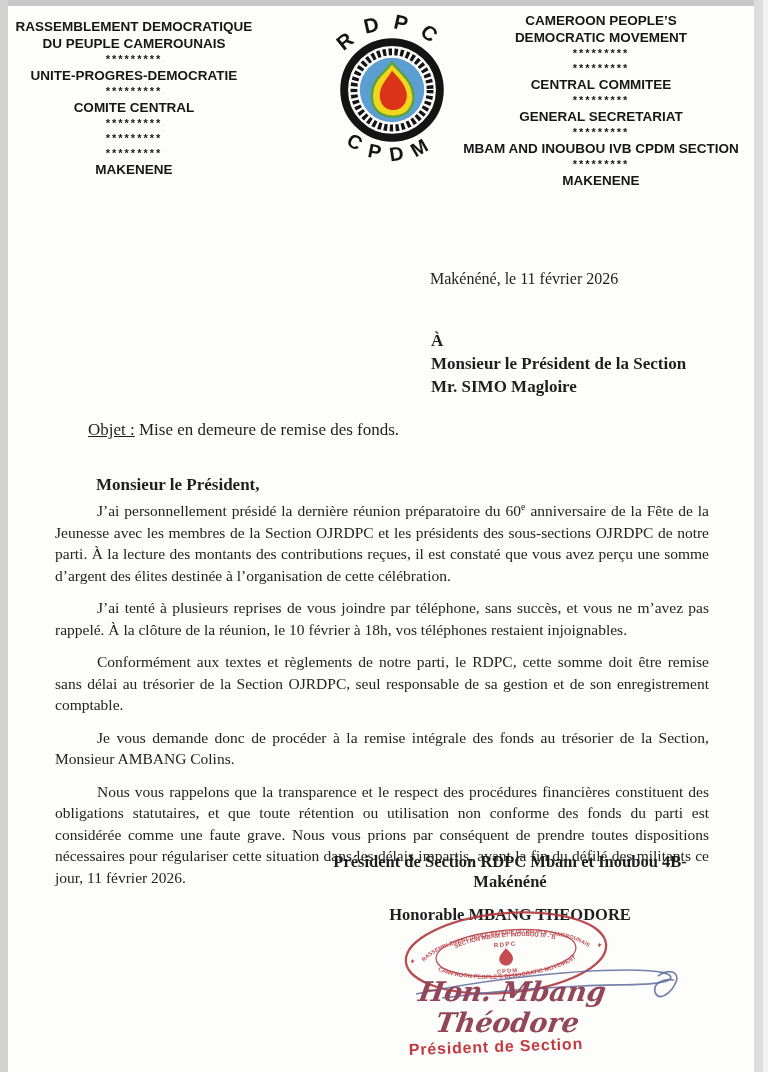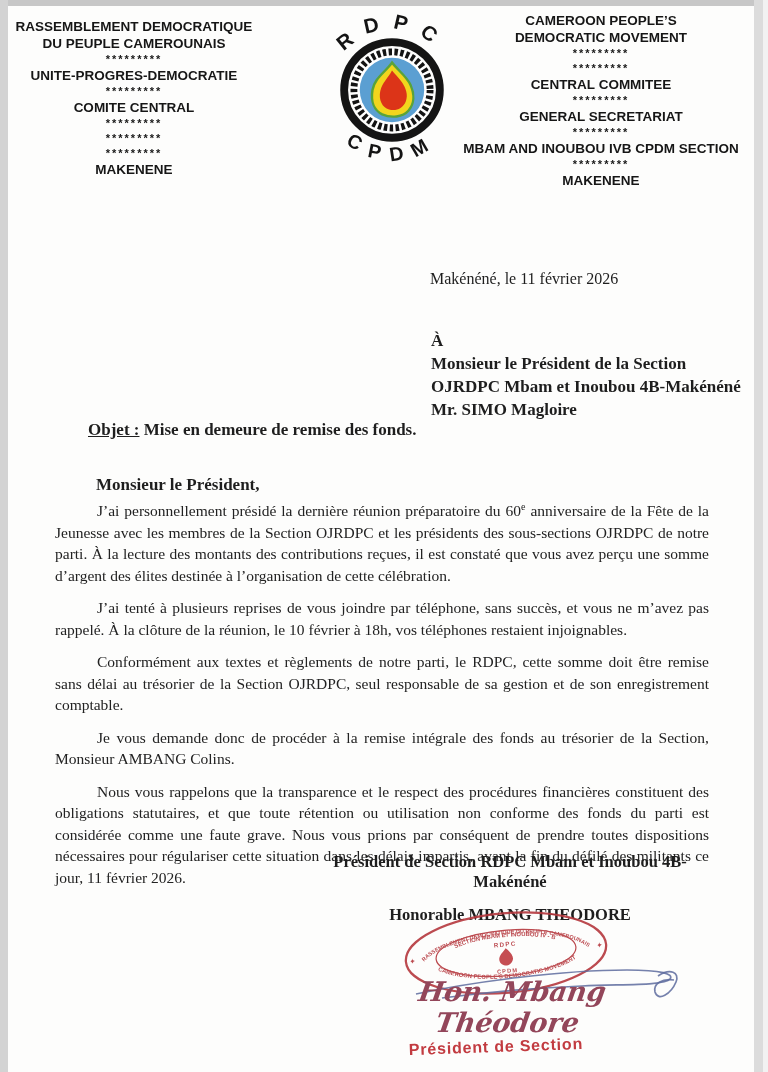--- a/index.html
+++ b/index.html
@@ -18,21 +18,21 @@
   .lh-right { left:455px; top:12px; width:292px; }
   .lh-sep { font-size:11px; letter-spacing:2px; line-height:15px; }
   .lh-narrow { max-width:190px; margin:0 auto; }
 
   .logo { position:absolute; left:317px; top:4px; width:150px; height:166px; }
 
   
   .dateline { position:absolute; left:430px; top:270px; font-size:16px; }
   .addressee { position:absolute; left:431px; top:329px; font-weight:bold; font-size:17px; line-height:23px; }
 
-  .objet { position:absolute; left:88px; top:420px; font-weight:bold; font-size:17px; }
+  .objet { position:absolute; left:88px; top:420px; font-weight:normal; font-size:17px; }
   .objet .u { text-decoration:underline; }
   .salutation { position:absolute; left:96px; top:475px; font-weight:bold; font-size:17px; }
 
   .body-text { position:absolute; left:55px; top:500px; width:668px; font-size:15.5px; line-height:21.5px;
                text-align:justify; color:#222; }
   .body-text p { margin:0 14px 11px 0; text-indent:42px; }
   .body-text sup { font-size:10px; vertical-align:super; line-height:0; }
 
   .sig-block { position:absolute; left:298px; top:852px; width:424px; text-align:center;
                font-weight:bold; font-size:16.5px; }
@@ -99,21 +99,20 @@
     <div>MBAM AND INOUBOU IVB CPDM SECTION</div>
     <div class="lh-sep">*********</div>
     <div>MAKENENE</div>
   </div>
 
   <div class="dateline">Makénéné, le 11 février 2026</div>
 
   <div class="addressee">
     <div>À</div>
     <div>Monsieur le Président de la Section</div>
-    <div>OJRDPC Mbam et Inoubou 4B-Makénéné</div>
     <div>Mr. SIMO Magloire</div>
   </div>
 
   <div class="objet"><span class="u">Objet :</span><span> Mise en demeure de remise des fonds.</span></div>
 
   <div class="salutation">Monsieur le Président,</div>
 
   <div class="body-text">
     <p><span>J’ai personnellement présidé la dernière réunion préparatoire du 60</span><sup>e</sup><span> anniversaire de la Fête de la Jeunesse avec les membres de la Section OJRDPC et les présidents des sous-sections OJRDPC de notre parti. À la lecture des montants des contributions reçues, il est constaté que vous avez perçu une somme d’argent des élites destinée à l’organisation de cette célébration.</span></p>
     <p>J’ai tenté à plusieurs reprises de vous joindre par téléphone, sans succès, et vous ne m’avez pas rappelé. À la clôture de la réunion, le 10 février à 18h, vos téléphones restaient injoignables.</p>

